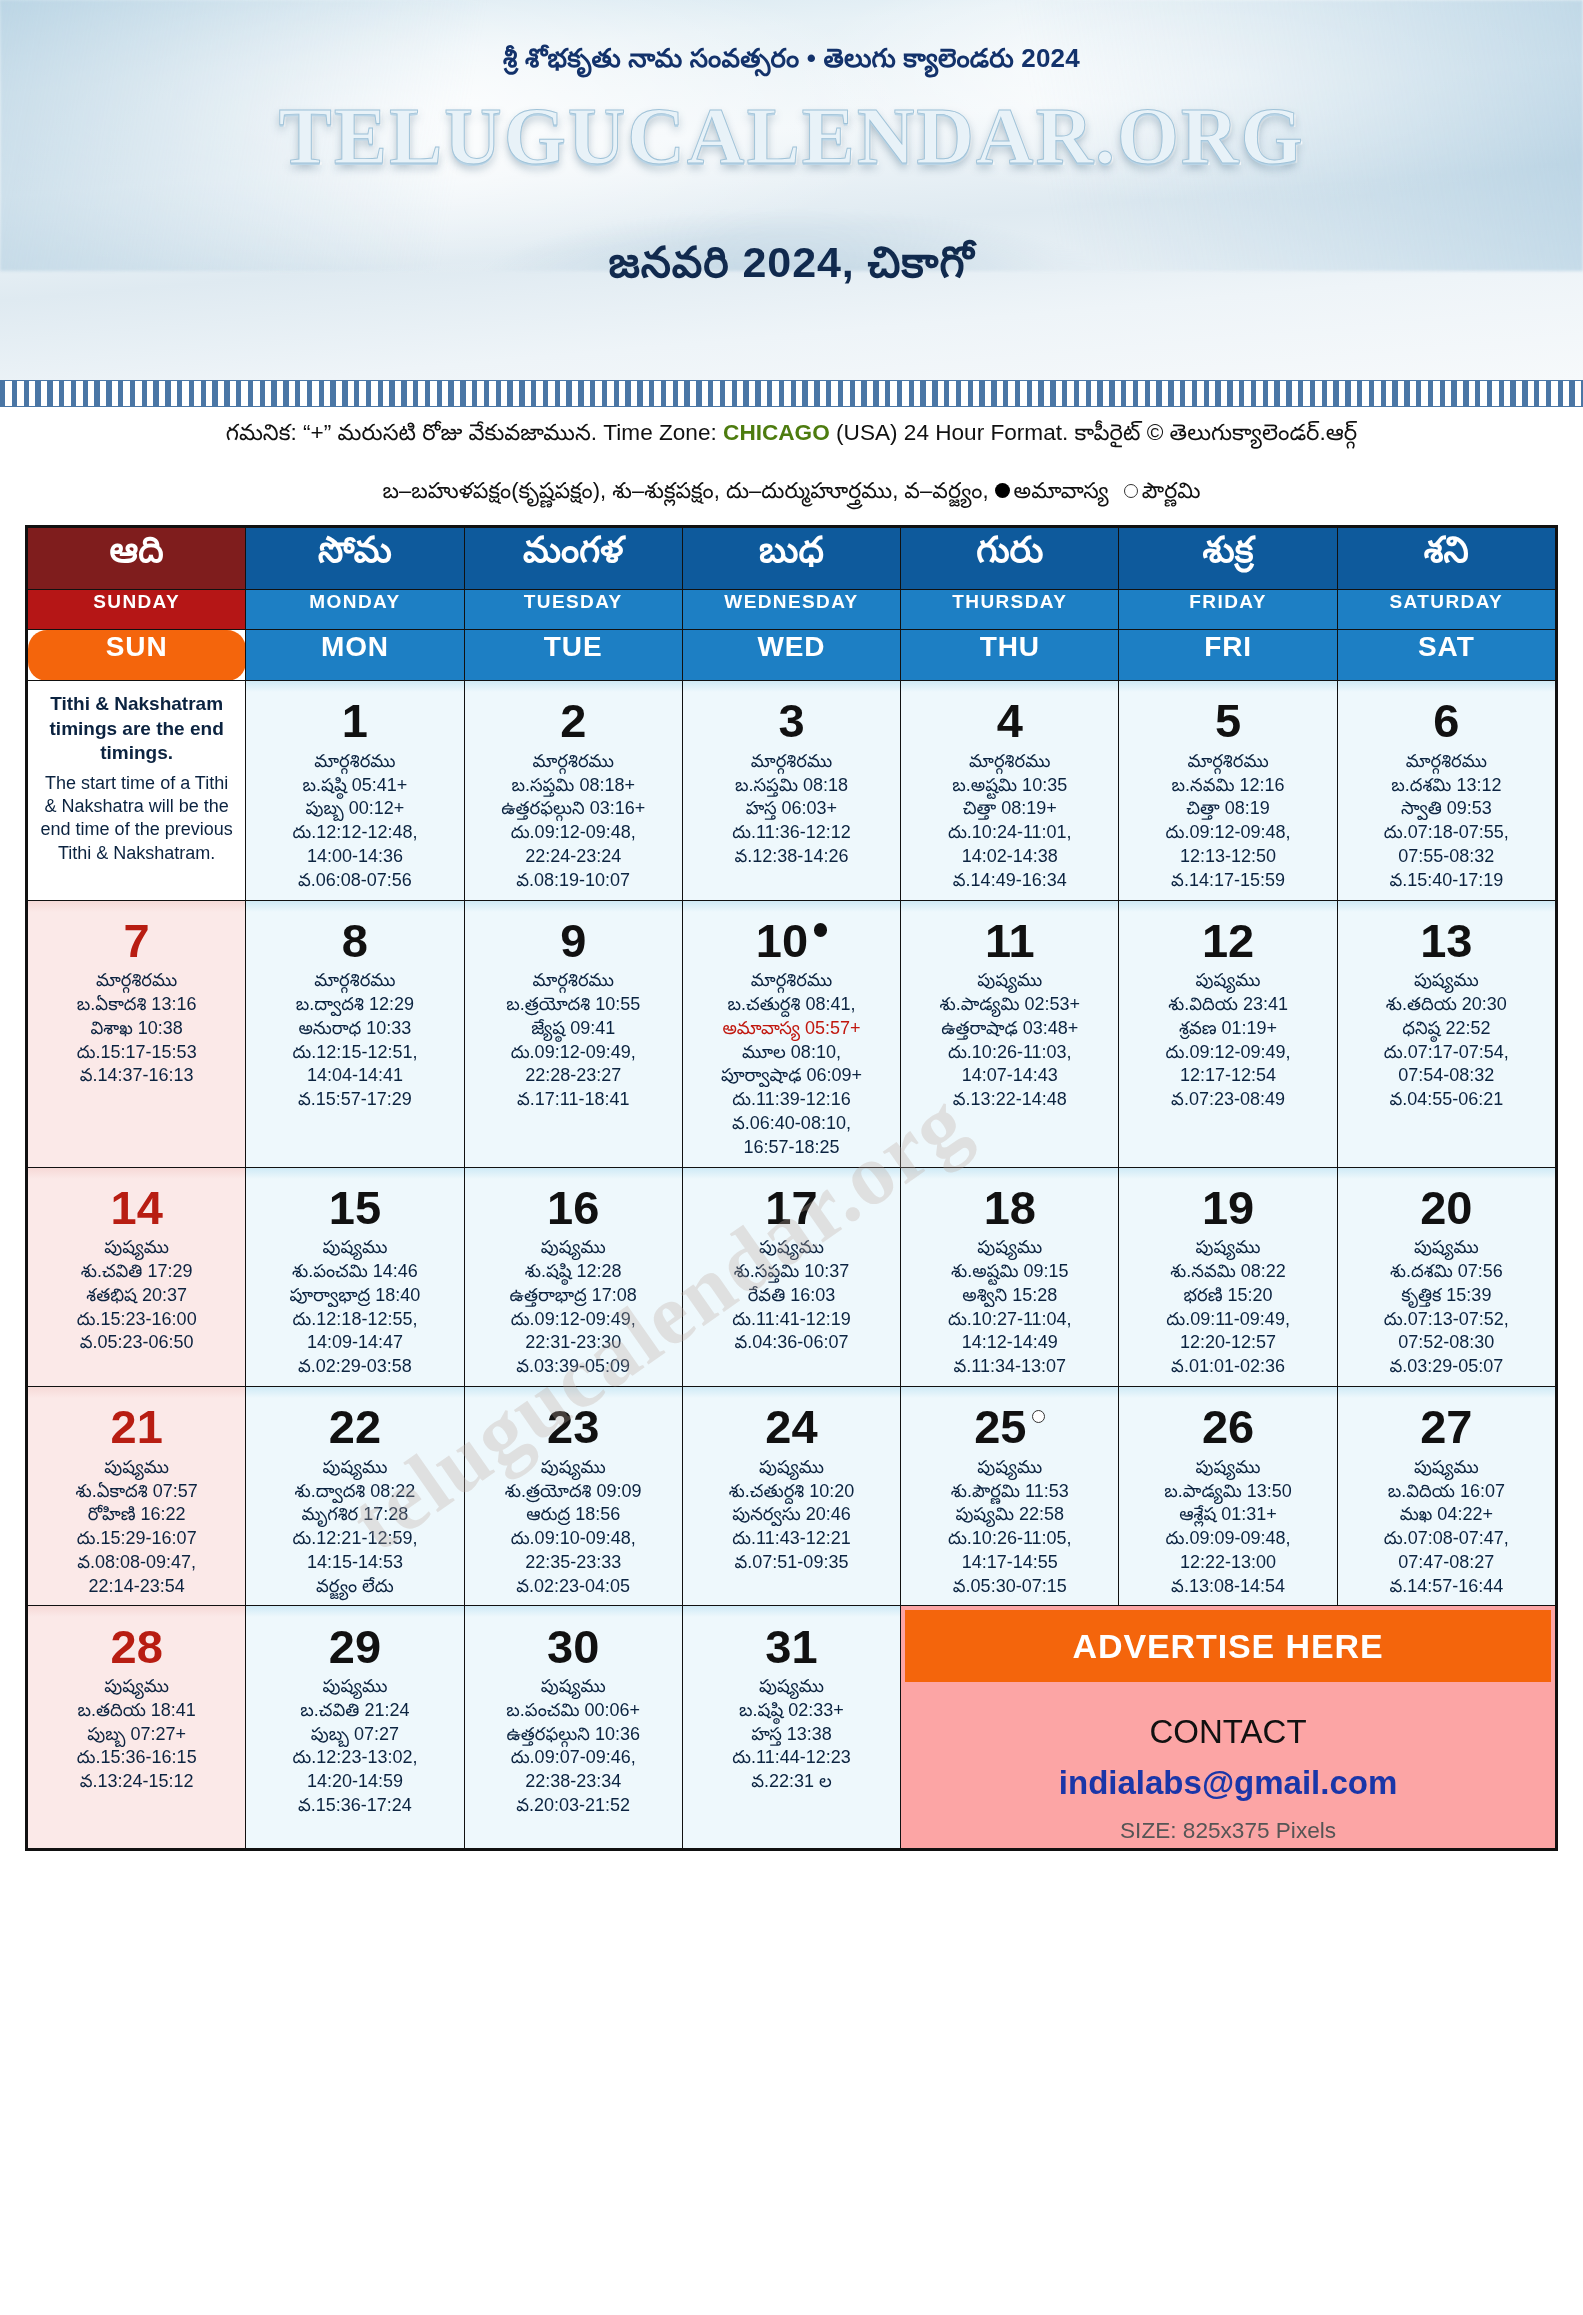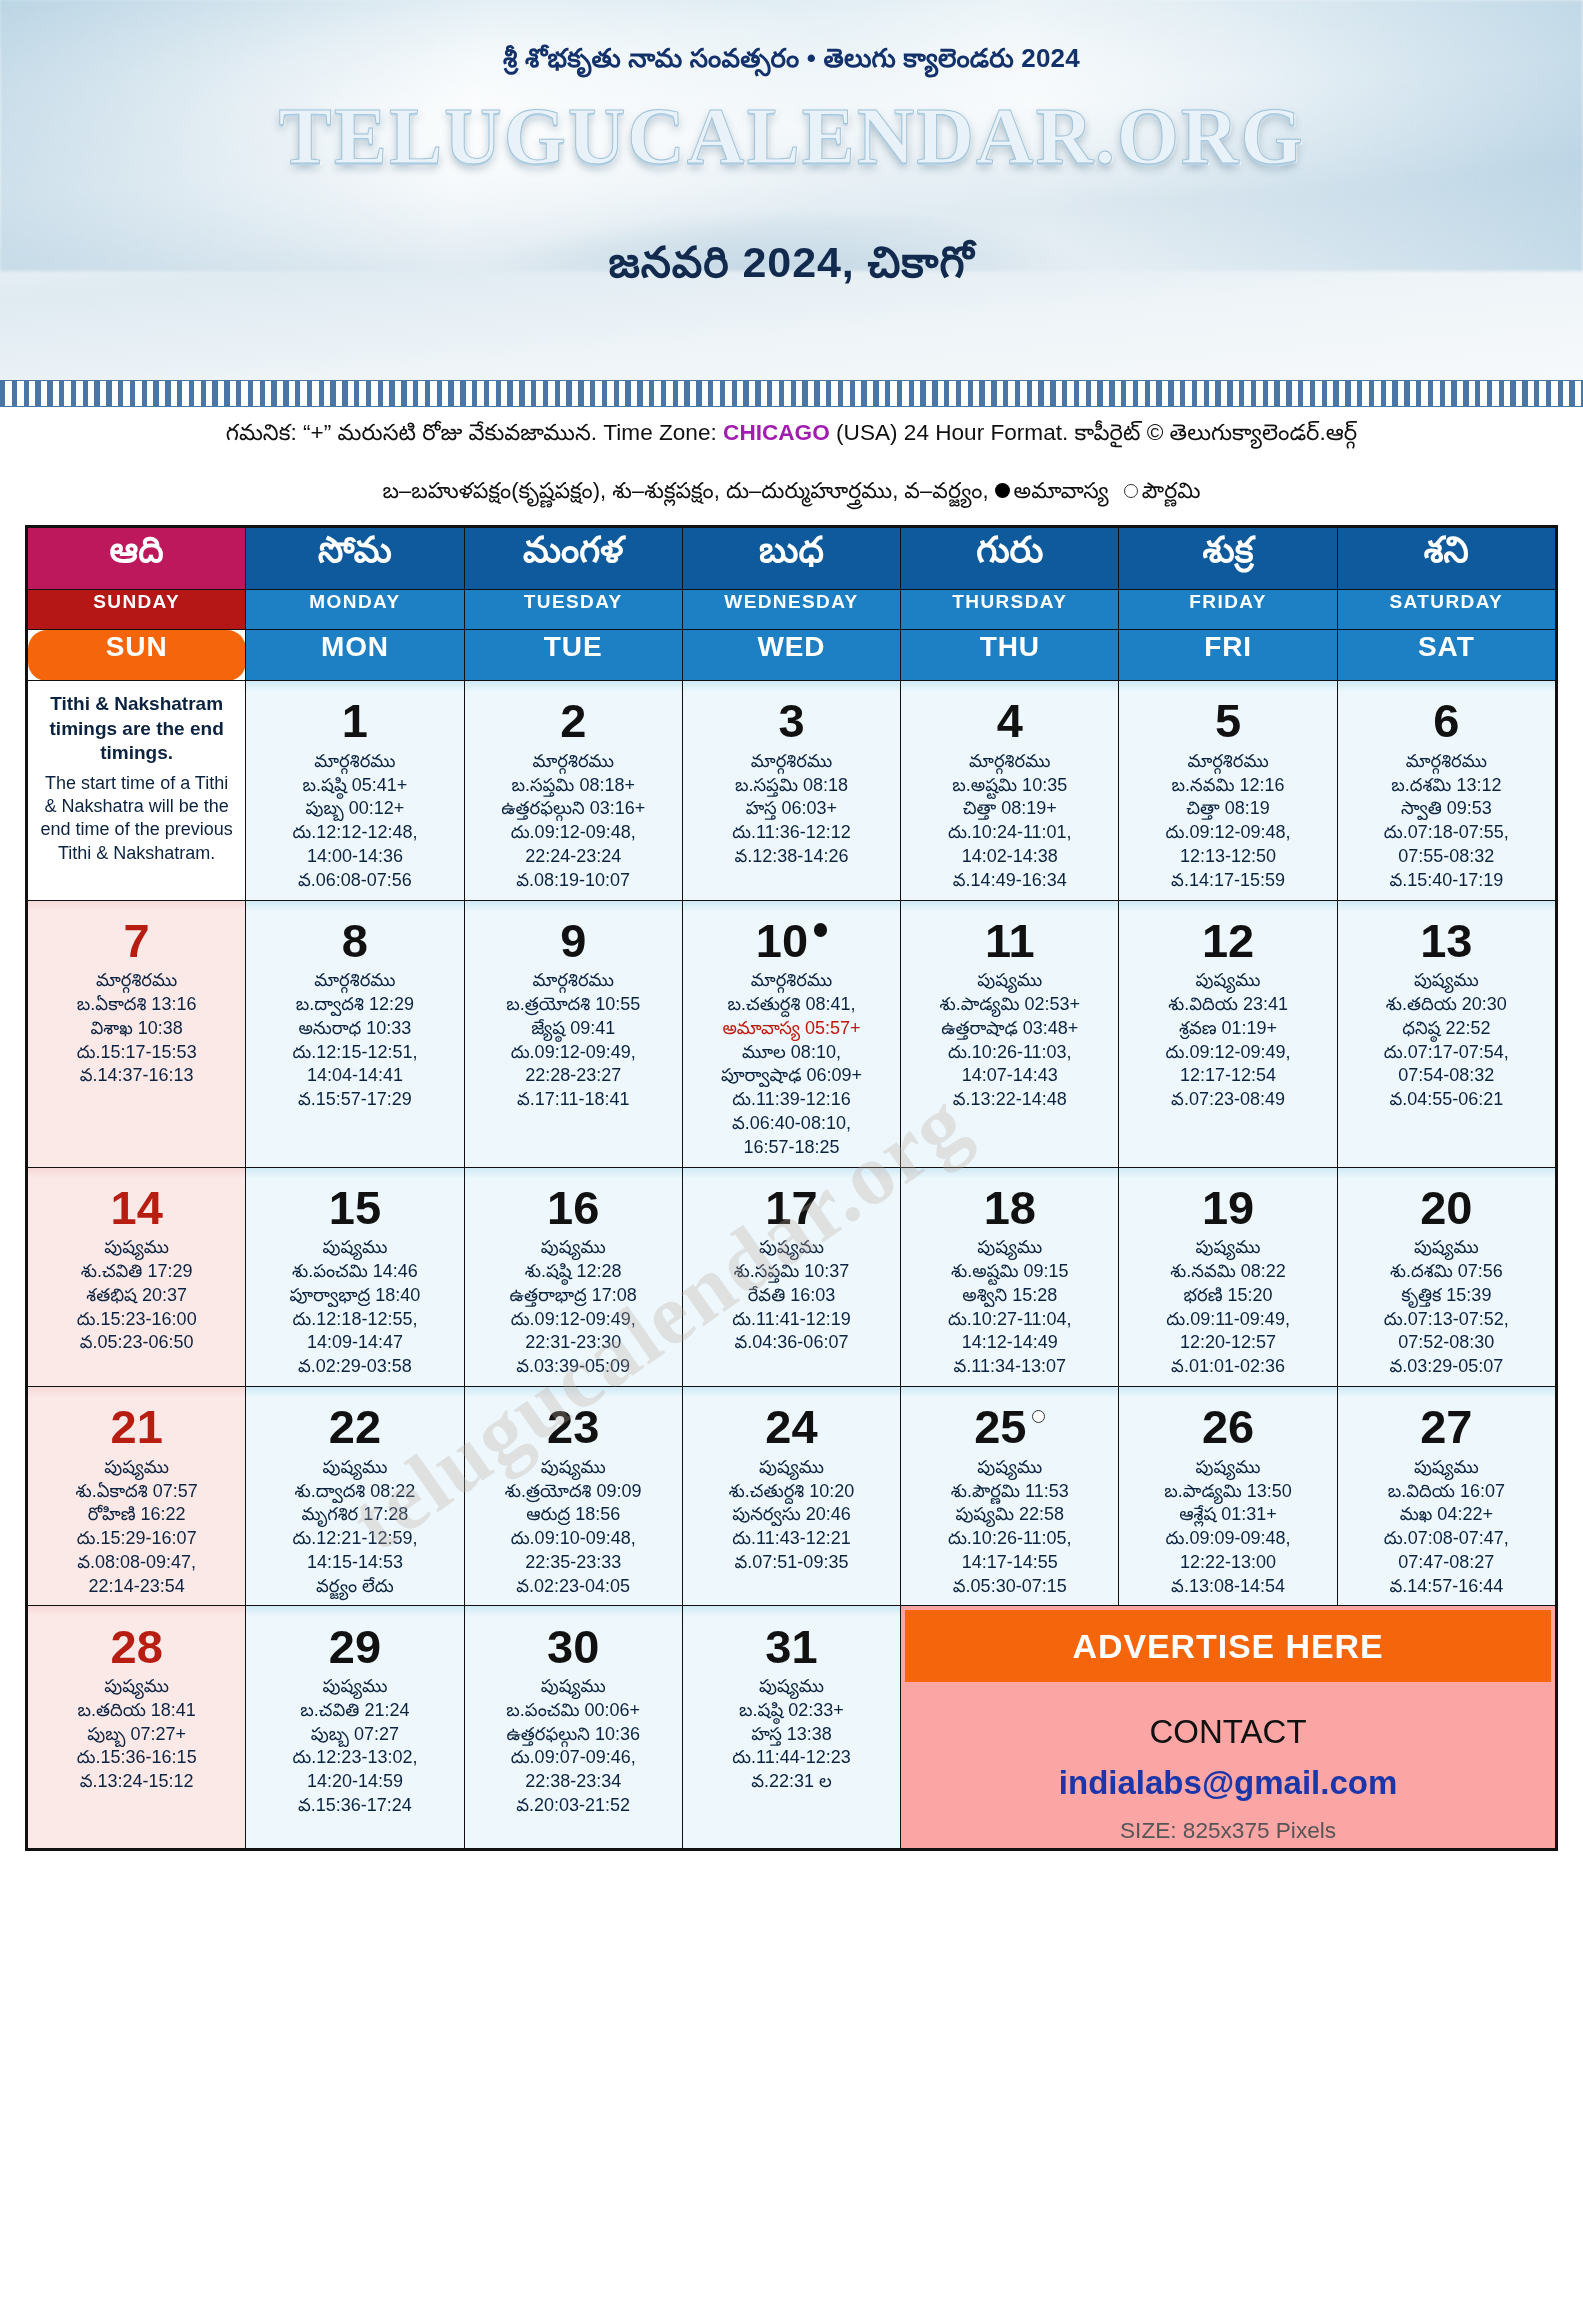--- a/index.html
+++ b/index.html
@@ -85,21 +85,21 @@
   
   .notes {
     padding: 11px 23.5px 3.6px 23.5px;
     text-align: center;
   }
   .note-line1 {
     font-size: 22.6px;
     color: #111111;
     line-height: 1.35;
   }
-  .note-line1 .tz { color: #a21caf; font-weight: bold; }
+  .note-line1 .tz { color: #4d7c0f; font-weight: bold; }
   .note-line2 {
     font-size: 22px;
     color: #111111;
     margin-top: 27px;
     line-height: 1.35;
   }
   .dot-filled {
     display:inline-block; width:15.4px; height:15.4px; border-radius:50%;
     background:#000; vertical-align: -0.9px; margin-right: 3.6px;
   }
@@ -126,21 +126,21 @@
 
   
   .hd-te {
     height: 62px;
     font-size: 36px;
     font-weight: bold;
     color: #ffffff;
     text-align: center;
     background: #0e5a9c;
   }
-  .hd-te.sun { background: #be185d; }
+  .hd-te.sun { background: #7f1d1d; }
   .hd-en {
     height: 40px;
     font-size: 19px;
     font-weight: bold;
     letter-spacing: 1.4px;
     color: #ffffff;
     text-align: center;
     background: #1d7fc4;
   }
   .hd-en.sun { background: #b51616; }

